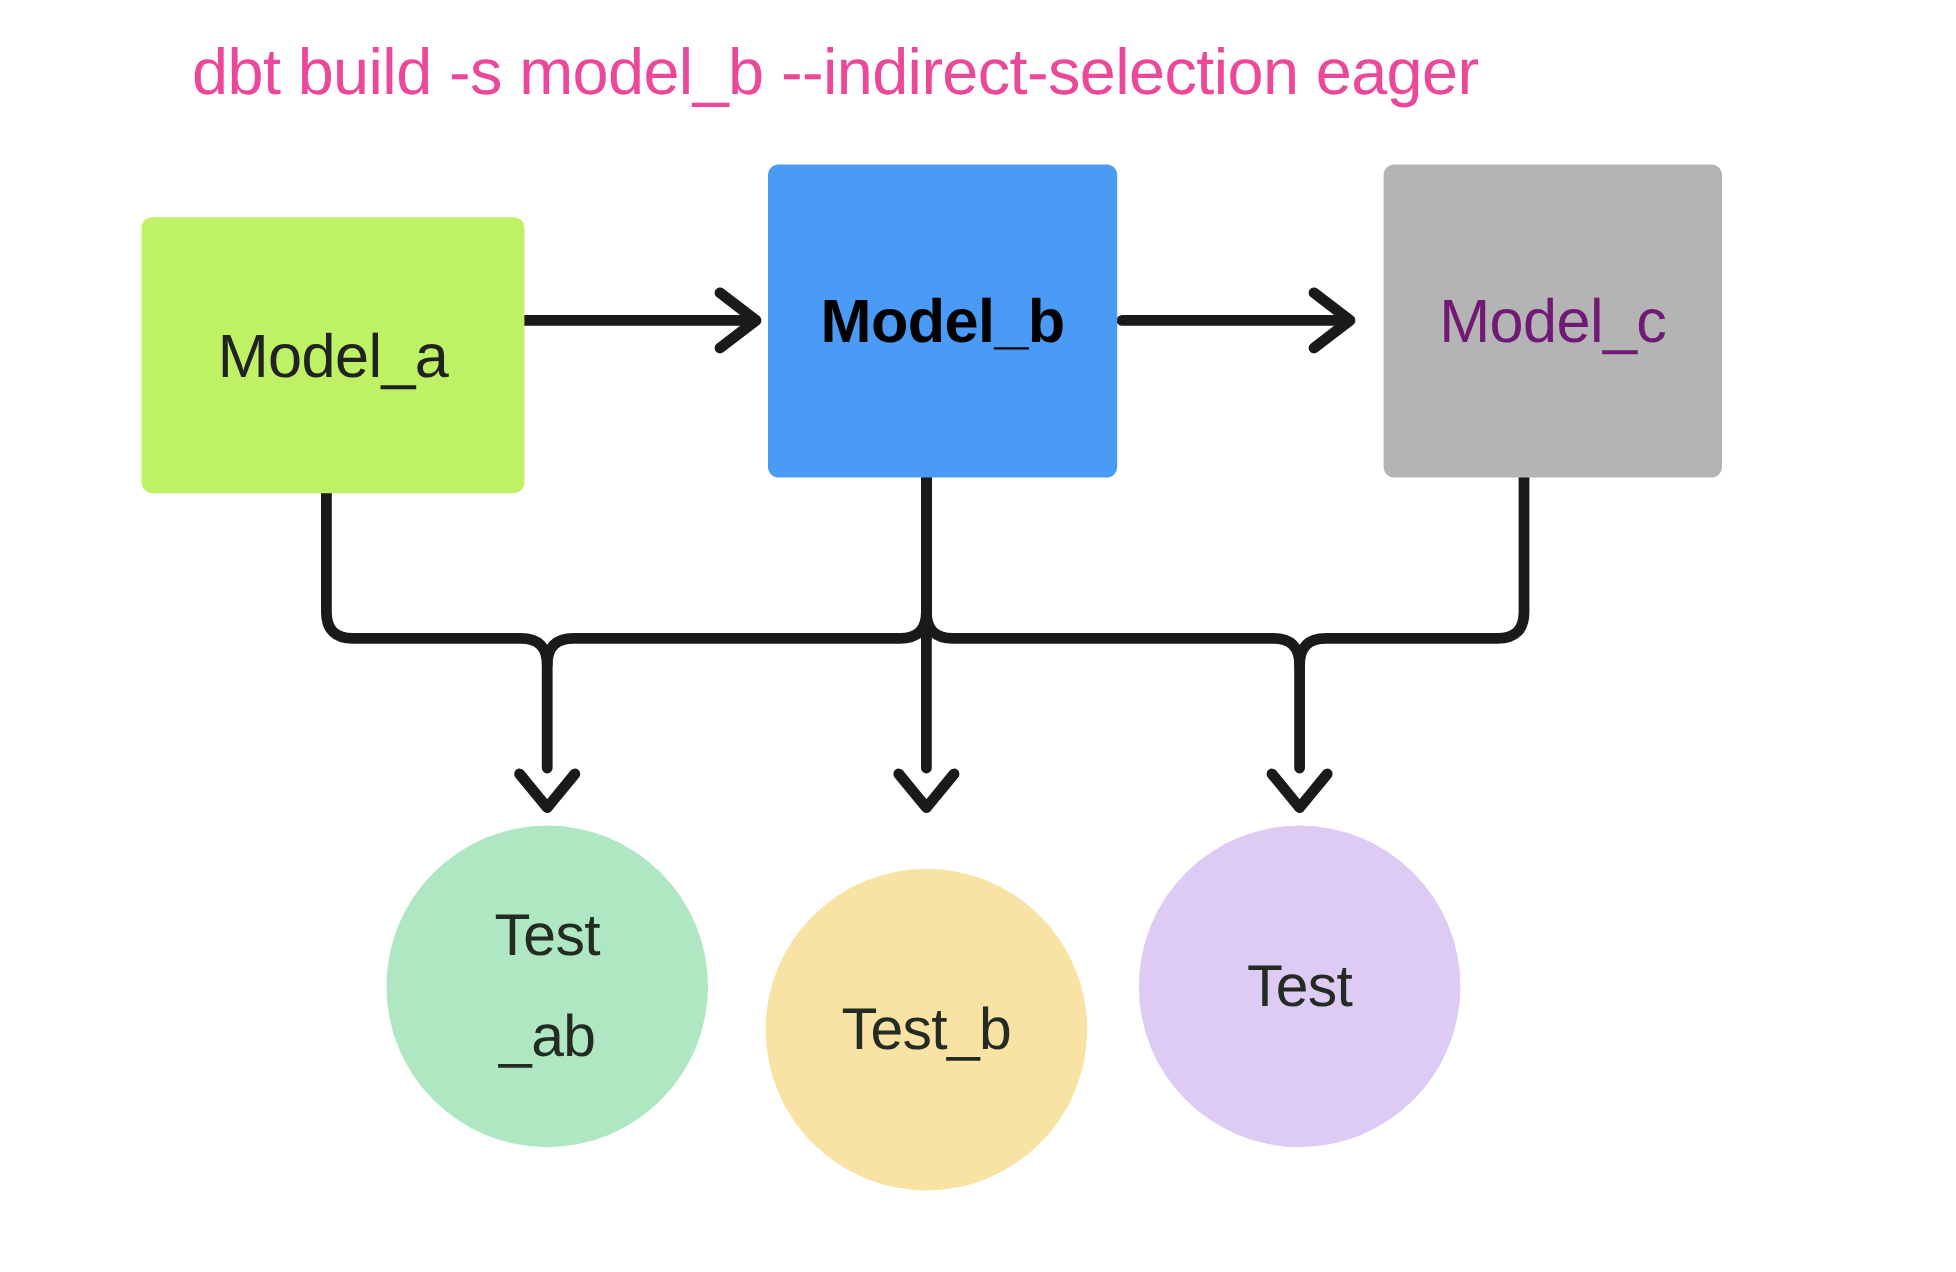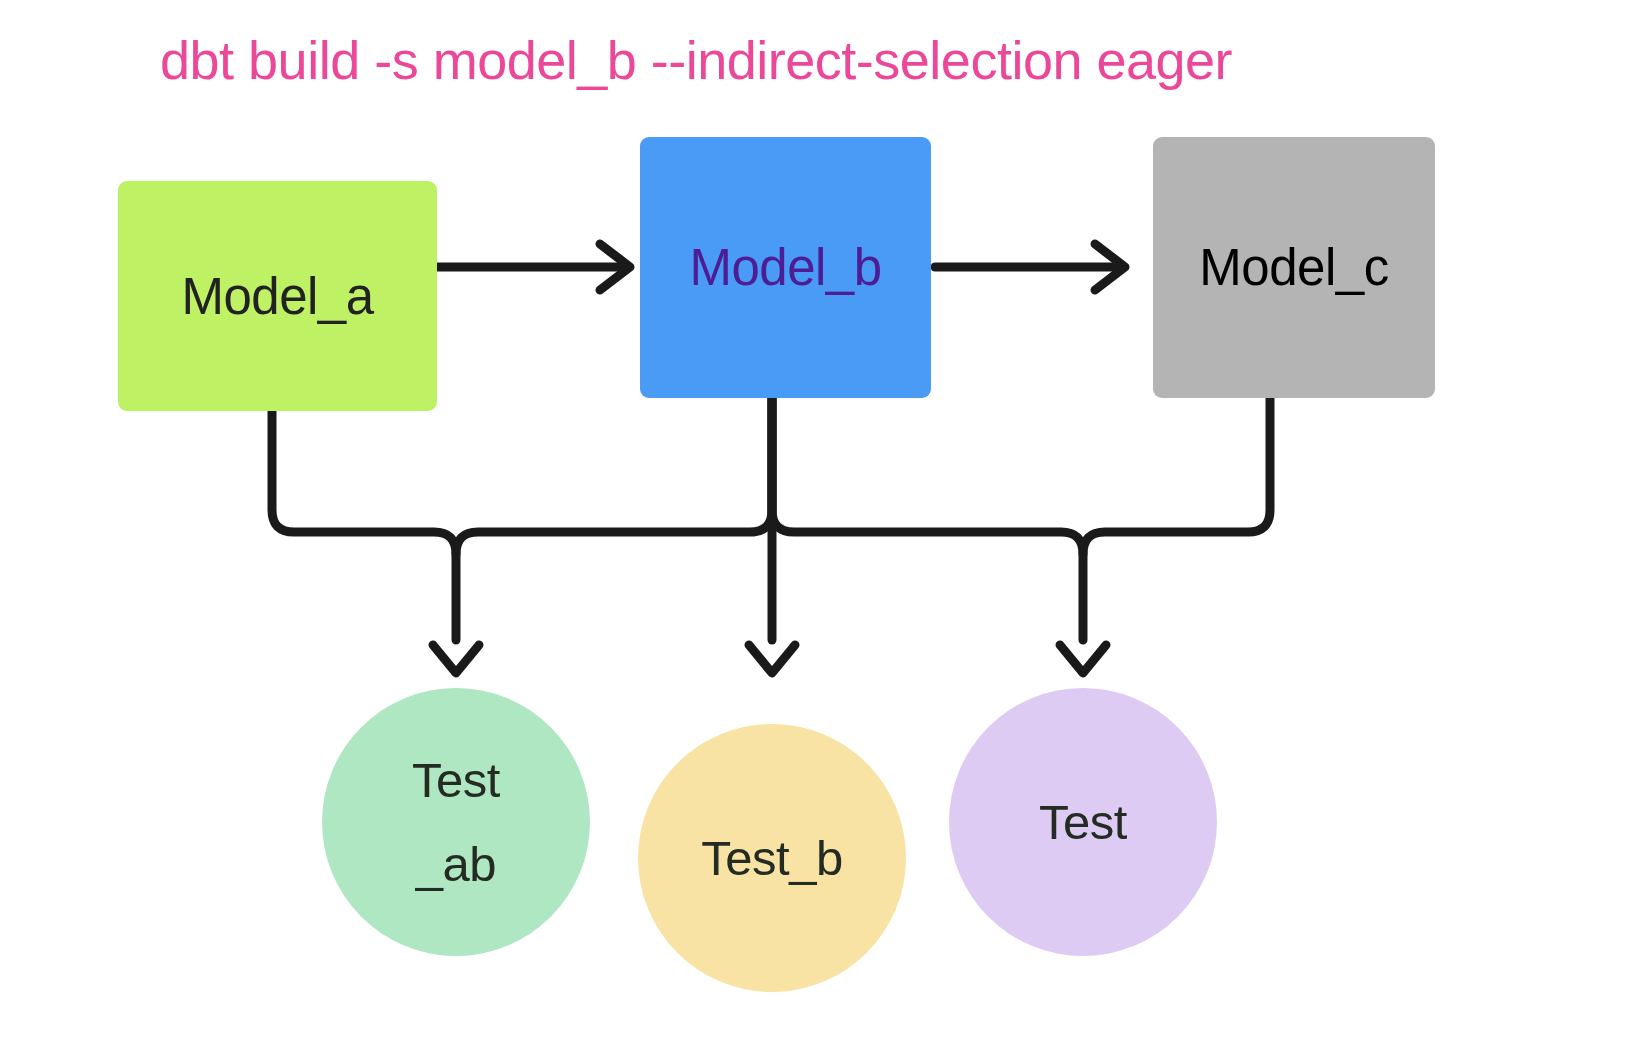--- a/index.html
+++ b/index.html
@@ -98,25 +98,25 @@
       <path d="M 749 645 L 772 673 L 795 645"></path>
       <path d="M 1060 645 L 1083 673 L 1106 645"></path>
     </g>
   </svg>
 
   <div class="model-node" id="node-model-a" style="left:118px; top:137px; width:319px; height:230px; background:#bef264;margin-top:44px;">
     <span class="model-label" style="color:#222222;">Model_a</span>
   </div>
 
   <div class="model-node" id="node-model-b" style="left:640px; top:137px; width:291px; height:261px; background:#4a9bf5;">
-    <span class="model-label" style="color:#4c1d95;">Model_b</span>
+    <span class="model-label" style="color:#000000;font-weight:bold;">Model_b</span>
   </div>
 
   <div class="model-node" id="node-model-c" style="left:1153px; top:137px; width:282px; height:261px; background:#b4b4b4;">
-    <span class="model-label" style="color:#000000;">Model_c</span>
+    <span class="model-label" style="color:#701a75;">Model_c</span>
   </div>
 
   <div class="test-node" id="node-test-ab" style="left:322px; top:688px; width:268px; height:268px; background:#aee7c2;">
     <div>
       <div class="test-label">Test</div>
       <div class="test-label">_ab</div>
     </div>
   </div>
 
   <div class="test-node" id="node-test-b" style="left:638px; top:724px; width:268px; height:268px; background:#f8e3a4;">

